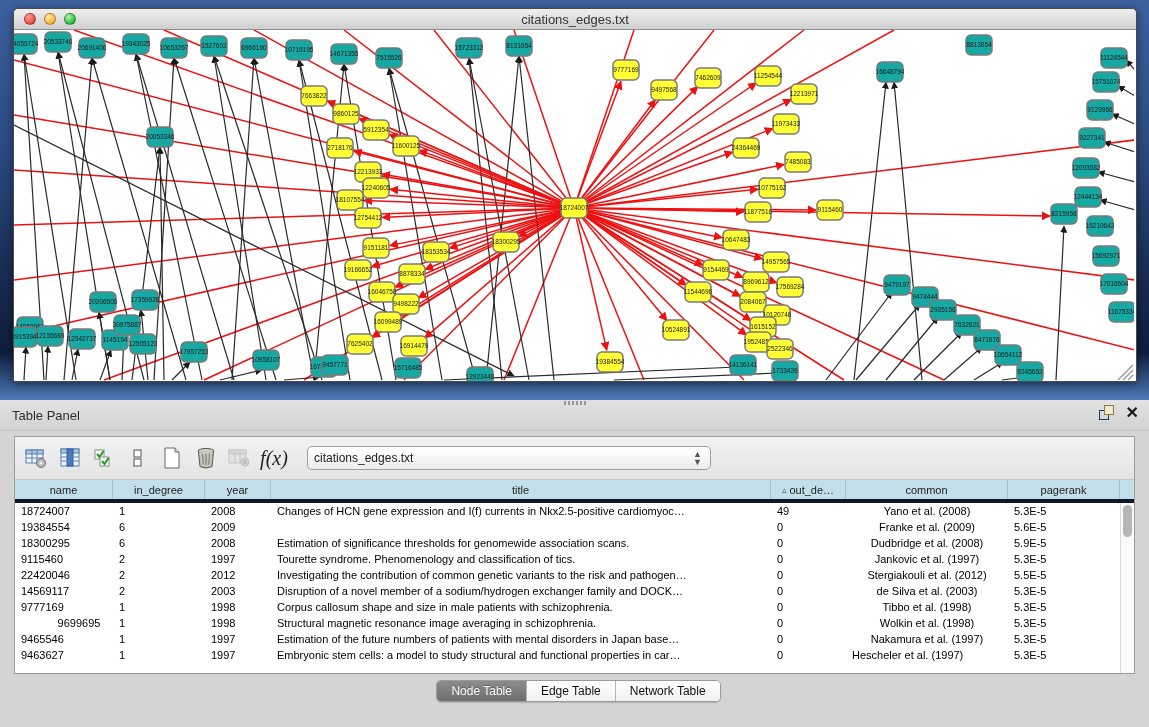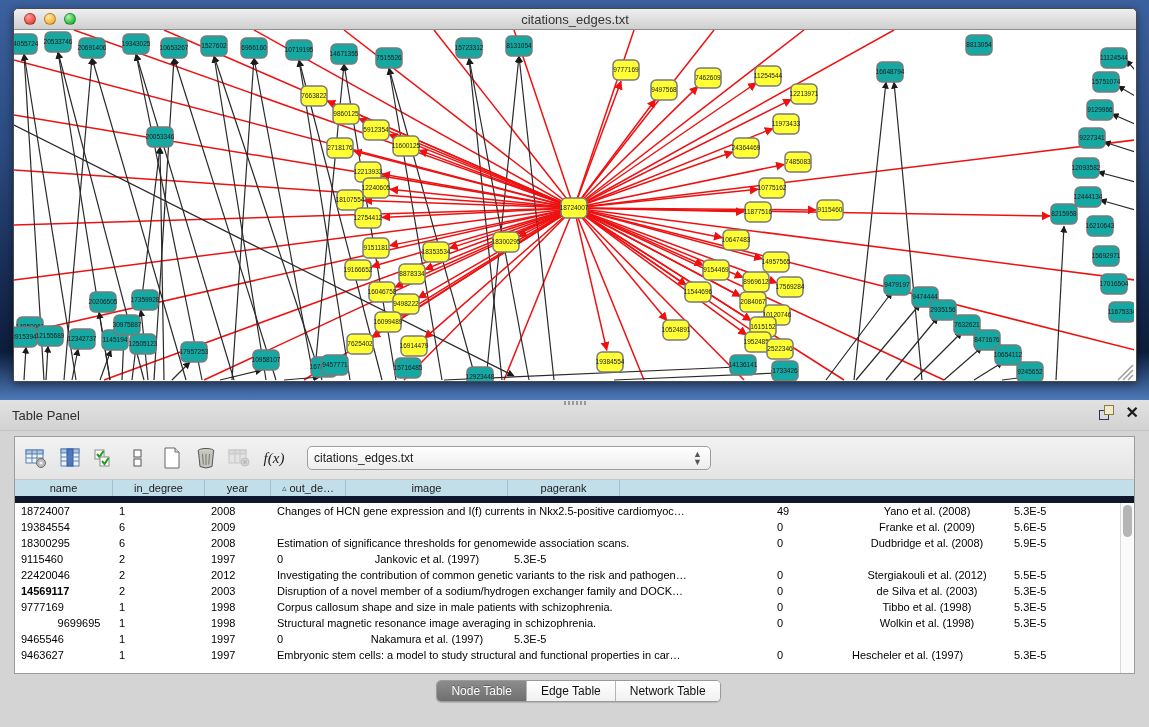--- a/index.html
+++ b/index.html
@@ -34,27 +34,27 @@
   .float-ico .sq1{position:absolute;left:1px;top:5px;width:8px;height:8px;border:1.5px solid #27346b;background:transparent;}
   .float-ico .sq2{position:absolute;left:6px;top:0;width:8px;height:8px;border:1.5px solid #8f7c33;background:#efe9d2;}
   .close-ico{font-size:16px;font-weight:bold;color:#1a1a1a;line-height:16px;cursor:default;}
 
   .table-container{position:absolute;left:14px;top:36px;width:1121px;height:238px;
     background:#fff;border:1px solid #9c9c9c;box-sizing:border-box;display:flex;flex-direction:column;}
   .toolbar{height:42px;background:linear-gradient(#f2f2f2,#e4e4e4);border-bottom:1px solid #c8c8c8;
     display:flex;align-items:center;padding:0 6px;gap:4px;}
   .tool-btn{width:30px;height:30px;display:flex;align-items:center;justify-content:center;border-radius:4px;}
   .tool-btn.disabled{opacity:.45;}
-  .fx-label{font-size:15px;font-style:italic;font-family:"Liberation Serif",serif;color:#222;text-align:right;}
+  .fx-label{font-size:20px;font-style:italic;font-family:"Liberation Serif",serif;color:#222;text-align:right;}
   .combo{margin-left:14px;width:390px;height:22px;border:1px solid #9f9f9f;border-radius:5px;
     background:linear-gradient(#ffffff,#ededed);display:flex;align-items:center;padding:0 6px;position:relative;}
   .combo-text{font-size:12px;color:#1c1c1c;flex:1;}
   .combo-arrows{font-size:9px;color:#555;line-height:8px;text-align:center;margin-right:2px;}
 
-  .thead{display:flex;height:23px;background:#c2dfe9;border-bottom:7px solid #0f172a;box-sizing:border-box;}
+  .thead{display:flex;height:23px;background:#c2dfe9;border-bottom:4px solid #0f172a;box-sizing:border-box;}
   .th{display:flex;align-items:center;justify-content:center;font-size:11px;color:#1c1c1c;
     border-right:1px solid #9fc2cf;box-sizing:border-box;gap:3px;}
   .sort-tri{color:#2b5d75;font-size:9px;}
   .tbody{position:relative;flex:1;overflow:hidden;display:flex;}
   .rows{flex:1;}
   .tr{display:flex;height:16px;line-height:16px;}
   .td{font-size:11px;color:#000;white-space:nowrap;overflow:hidden;box-sizing:border-box;padding:0 6px;}
   .scrollbar{width:15px;background:#fafafa;border-left:1px solid #d9d9d9;position:relative;}
   .thumb{position:absolute;top:2px;left:2px;width:9px;height:32px;border-radius:5px;background:#b5b5b5;}
 
@@ -703,26 +703,29 @@
       <div class="thead" id="thead">
           <div class="th" style="width: 98px;">
             <span>name</span>
           </div>
           <div class="th" style="width: 92px;">
             <span>in_degree</span>
           </div>
           <div class="th" style="width: 66px;">
             <span>year</span>
           </div>
+          <div class="th" style="width: 500px;">
+            <span>title</span>
+          </div>
           <div class="th" style="width: 75px;">
             <span class="sort-tri">▵</span>
             <span>out_de…</span>
           </div>
           <div class="th" style="width: 162px;">
-            <span>image</span>
+            <span>common</span>
           </div>
           <div class="th" style="width: 112px;">
             <span>pagerank</span>
           </div>
         </div>
       <div class="tbody">
         <div class="rows" id="rows">
             <div class="tr">
               <div class="td" style="width: 98px; text-align: left;">18724007</div>
               <div class="td" style="width: 92px; text-align: left;">1</div>
@@ -747,35 +750,36 @@
               <div class="td" style="width: 66px; text-align: left;">2008</div>
               <div class="td" style="width: 500px; text-align: left;">Estimation of significance thresholds for genomewide association scans.</div>
               <div class="td" style="width: 75px; text-align: left;">0</div>
               <div class="td" style="width: 162px; text-align: center;">Dudbridge et al. (2008)</div>
               <div class="td" style="width: 112px; text-align: left;">5.9E-5</div>
             </div>
             <div class="tr">
               <div class="td" style="width: 98px; text-align: left;">9115460</div>
               <div class="td" style="width: 92px; text-align: left;">2</div>
               <div class="td" style="width: 66px; text-align: left;">1997</div>
+              <div class="td" style="width: 500px; text-align: left;">Tourette syndrome. Phenomenology and classification of tics.</div>
               <div class="td" style="width: 75px; text-align: left;">0</div>
               <div class="td" style="width: 162px; text-align: center;">Jankovic et al. (1997)</div>
               <div class="td" style="width: 112px; text-align: left;">5.3E-5</div>
             </div>
             <div class="tr">
               <div class="td" style="width: 98px; text-align: left;">22420046</div>
               <div class="td" style="width: 92px; text-align: left;">2</div>
               <div class="td" style="width: 66px; text-align: left;">2012</div>
               <div class="td" style="width: 500px; text-align: left;">Investigating the contribution of common genetic variants to the risk and pathogen…</div>
               <div class="td" style="width: 75px; text-align: left;">0</div>
               <div class="td" style="width: 162px; text-align: center;">Stergiakouli et al. (2012)</div>
               <div class="td" style="width: 112px; text-align: left;">5.5E-5</div>
             </div>
             <div class="tr">
-              <div class="td" style="width: 98px; text-align: left; font-weight: bold;">14569117</div>
+              <div class="td" style="width: 98px; text-align: left;">14569117</div>
               <div class="td" style="width: 92px; text-align: left;">2</div>
               <div class="td" style="width: 66px; text-align: left;">2003</div>
               <div class="td" style="width: 500px; text-align: left;">Disruption of a novel member of a sodium/hydrogen exchanger family and DOCK…</div>
               <div class="td" style="width: 75px; text-align: left;">0</div>
               <div class="td" style="width: 162px; text-align: center;">de Silva et al. (2003)</div>
               <div class="td" style="width: 112px; text-align: left;">5.3E-5</div>
             </div>
             <div class="tr">
               <div class="td" style="width: 98px; text-align: left;">9777169</div>
               <div class="td" style="width: 92px; text-align: left;">1</div>
@@ -791,20 +795,21 @@
               <div class="td" style="width: 66px; text-align: left;">1998</div>
               <div class="td" style="width: 500px; text-align: left;">Structural magnetic resonance image averaging in schizophrenia.</div>
               <div class="td" style="width: 75px; text-align: left;">0</div>
               <div class="td" style="width: 162px; text-align: center;">Wolkin et al. (1998)</div>
               <div class="td" style="width: 112px; text-align: left;">5.3E-5</div>
             </div>
             <div class="tr">
               <div class="td" style="width: 98px; text-align: left;">9465546</div>
               <div class="td" style="width: 92px; text-align: left;">1</div>
               <div class="td" style="width: 66px; text-align: left;">1997</div>
+              <div class="td" style="width: 500px; text-align: left;">Estimation of the future numbers of patients with mental disorders in Japan base…</div>
               <div class="td" style="width: 75px; text-align: left;">0</div>
               <div class="td" style="width: 162px; text-align: center;">Nakamura et al. (1997)</div>
               <div class="td" style="width: 112px; text-align: left;">5.3E-5</div>
             </div>
             <div class="tr">
               <div class="td" style="width: 98px; text-align: left;">9463627</div>
               <div class="td" style="width: 92px; text-align: left;">1</div>
               <div class="td" style="width: 66px; text-align: left;">1997</div>
               <div class="td" style="width: 500px; text-align: left;">Embryonic stem cells: a model to study structural and functional properties in car…</div>
               <div class="td" style="width: 75px; text-align: left;">0</div>

